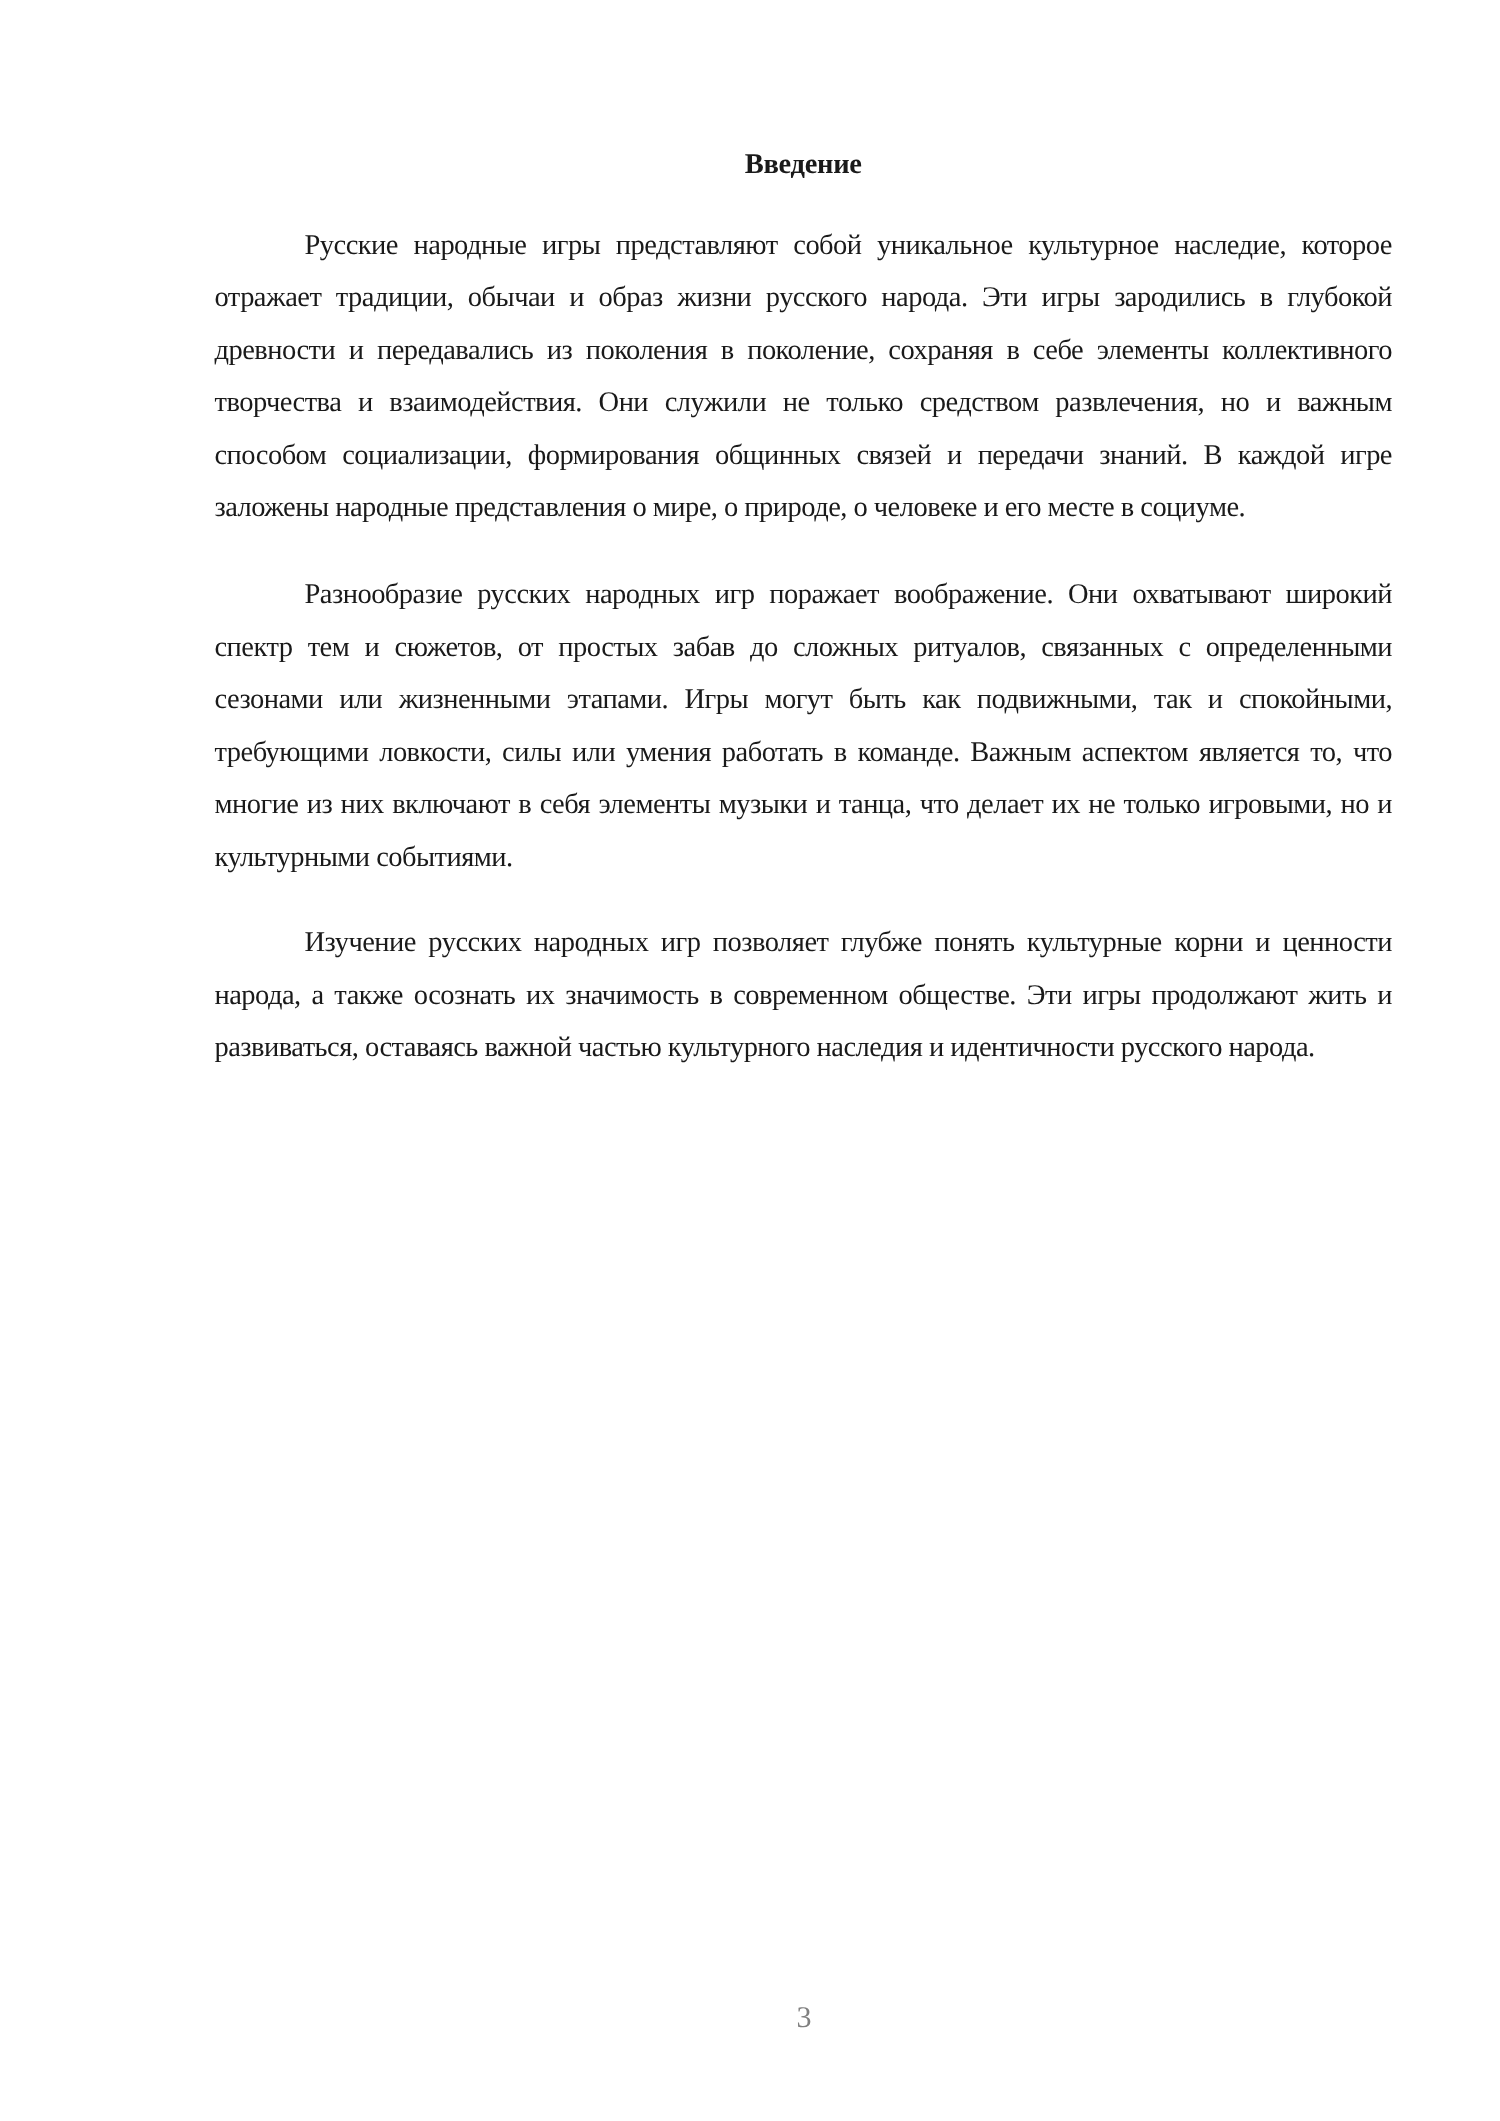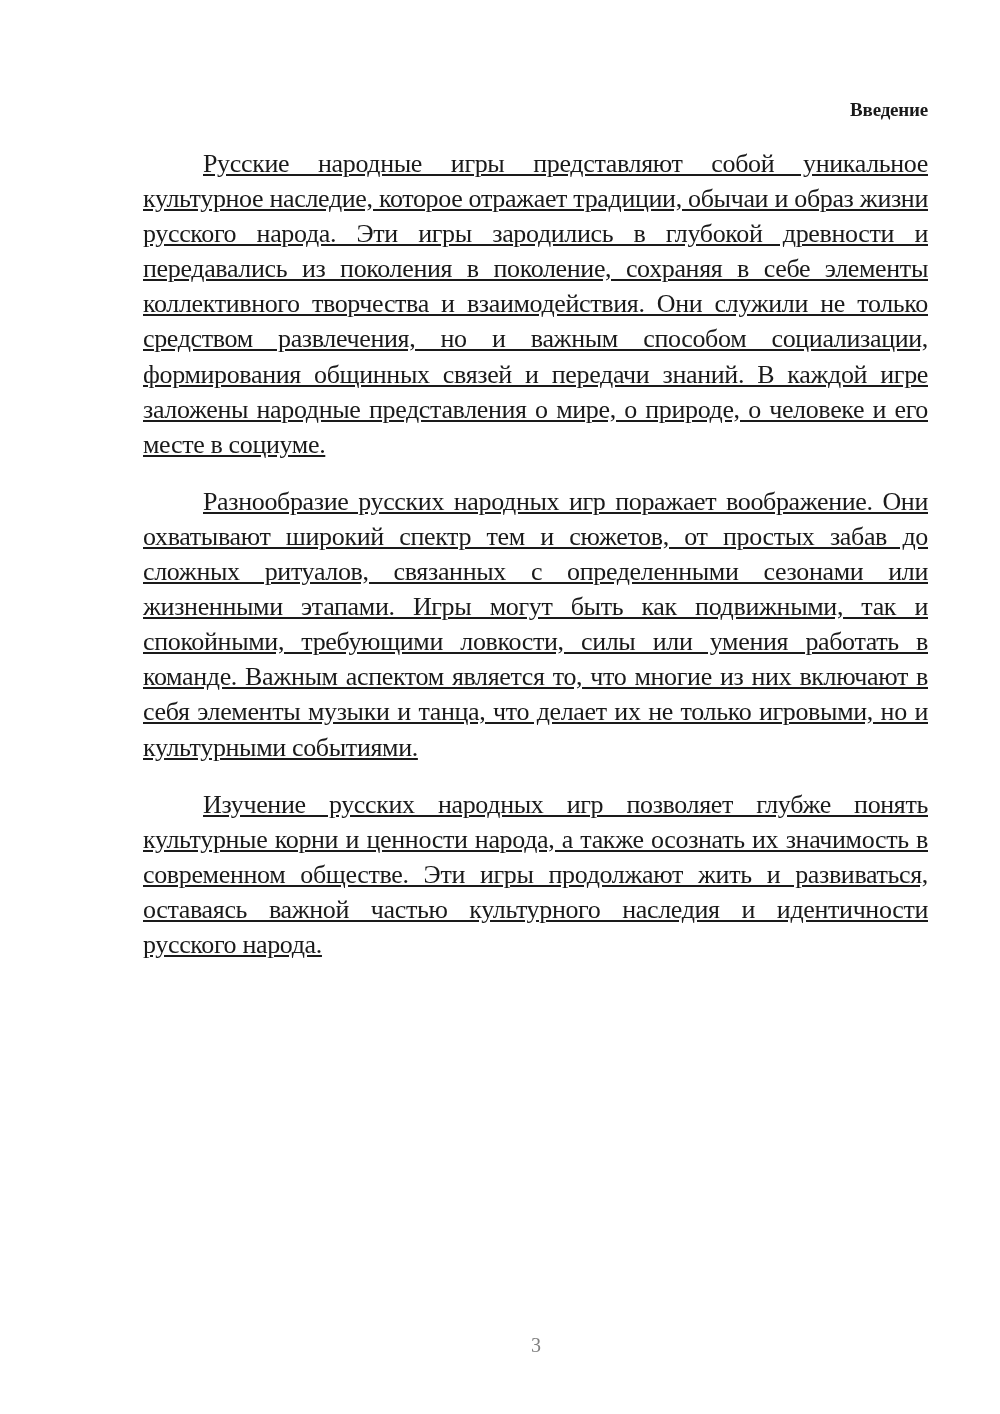--- a/index.html
+++ b/index.html
@@ -15,37 +15,36 @@
       font-family: "Liberation Serif", serif;
       color: #1a1a1a;
     }
     .page {
       position: absolute;
       left: 143px;
       top: 96px;
       width: 785px;
     }
     .title {
-      text-align: right;
+      text-align: center;
       font-weight: bold;
       font-size: 19px;
       line-height: 28px;
       margin: 0 0 22px 0;
       letter-spacing: -0.2px;
     }
     .para {
       text-align: justify;
       text-align-last: left;
-      font-size: 26px;
+      font-size: 19px;
       line-height: 35.1px;
       text-indent: 60px;
       margin: 0 0 22px 0;
       letter-spacing: -0.35px;
       word-spacing: 0px;
-      text-decoration: underline;
     }
     .page-number {
       position: absolute;
       left: 0;
       width: 1072px;
       top: 1334px;
       text-align: center;
       font-family: "Liberation Serif", serif;
       font-size: 20px;
       color: #808080;

